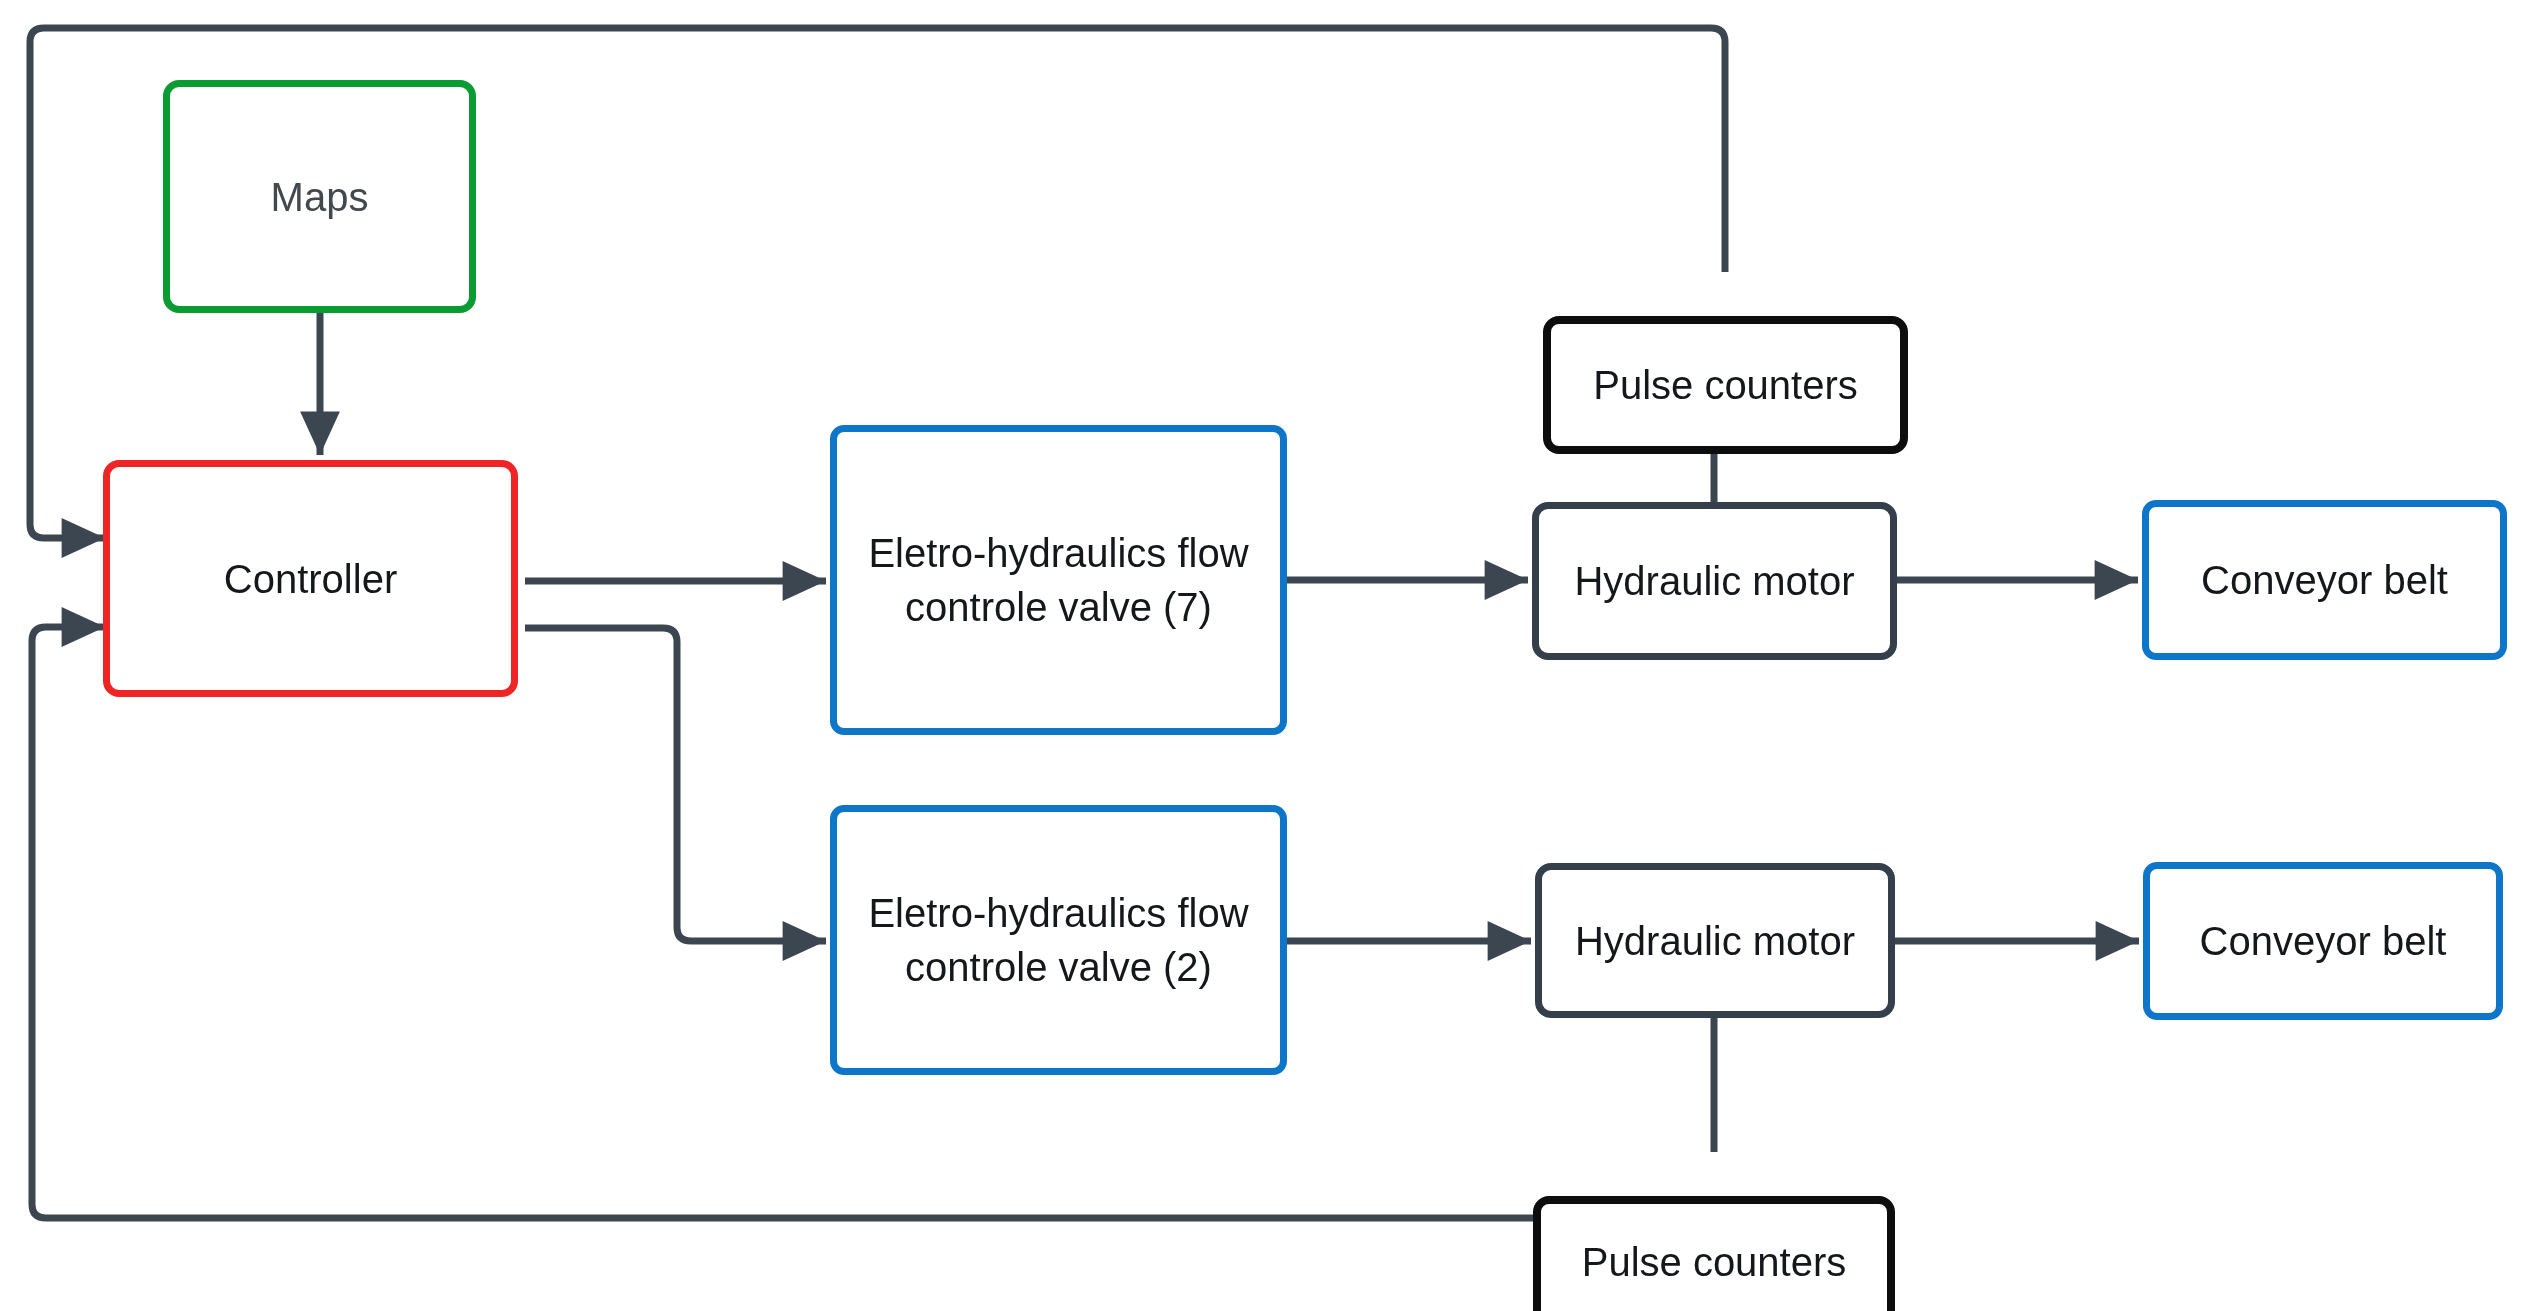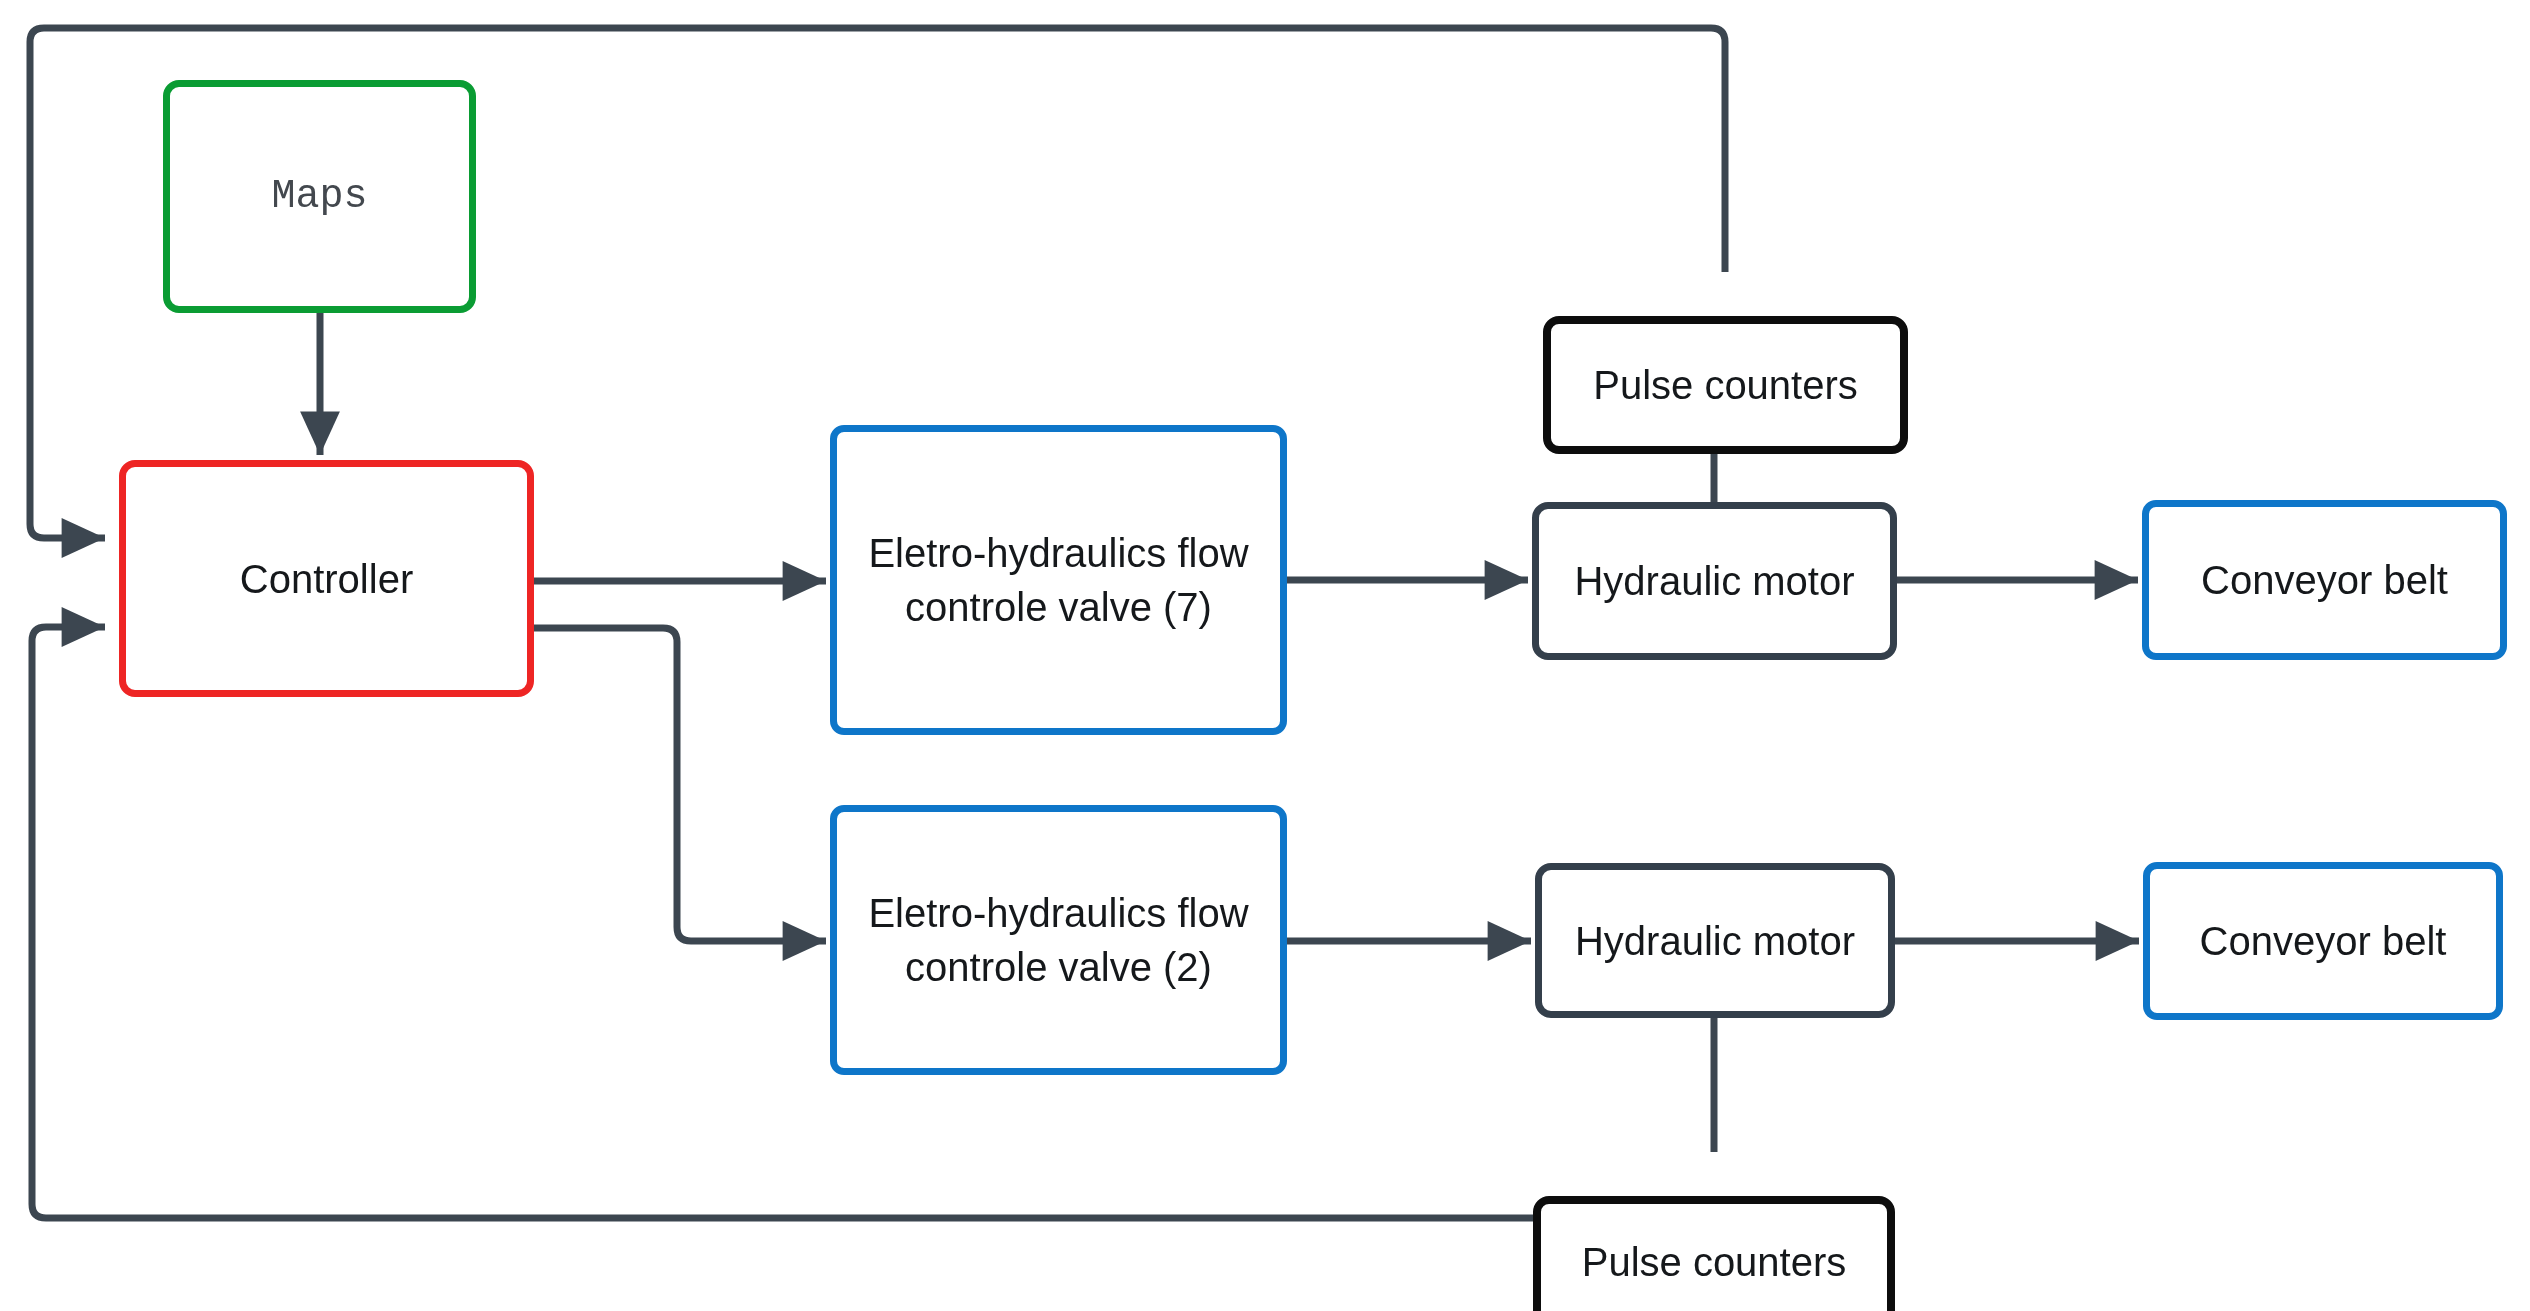--- a/index.html
+++ b/index.html
@@ -83,25 +83,25 @@
 
     <path d="M 1287 941 L 1531 941" marker-end="url(#arrow)"></path>
 
     <path d="M 1895 941 L 2139 941" marker-end="url(#arrow)"></path>
 
     <path d="M 1714 1018 L 1714 1152"></path>
 
     <path d="M 1533 1218 L 46 1218 Q 32 1218 32 1204 L 32 641 Q 32 627 46 627 L 105 627" marker-end="url(#arrow)"></path>
   </svg>
 
-  <div class="node c-green" style="left:163px; top:80px; width:313px; height:233px;font-family:Liberation Mono, monospace;">
+  <div class="node c-green" style="left:163px; top:80px; width:313px; height:233px;">
     <div>Maps</div>
   </div>
 
-  <div class="node c-red" style="left:119px; top:460px; width:415px; height:237px;">
+  <div class="node c-red" style="left:103px; top:460px; width:415px; height:237px;">
     <div>Controller</div>
   </div>
 
   <div class="node c-blue" style="left:830px; top:425px; width:457px; height:310px;">
     <div>Eletro-hydraulics flow</div>
     <div>controle valve (7)</div>
   </div>
 
   <div class="node c-blue" style="left:830px; top:805px; width:457px; height:270px;">
     <div>Eletro-hydraulics flow</div>

